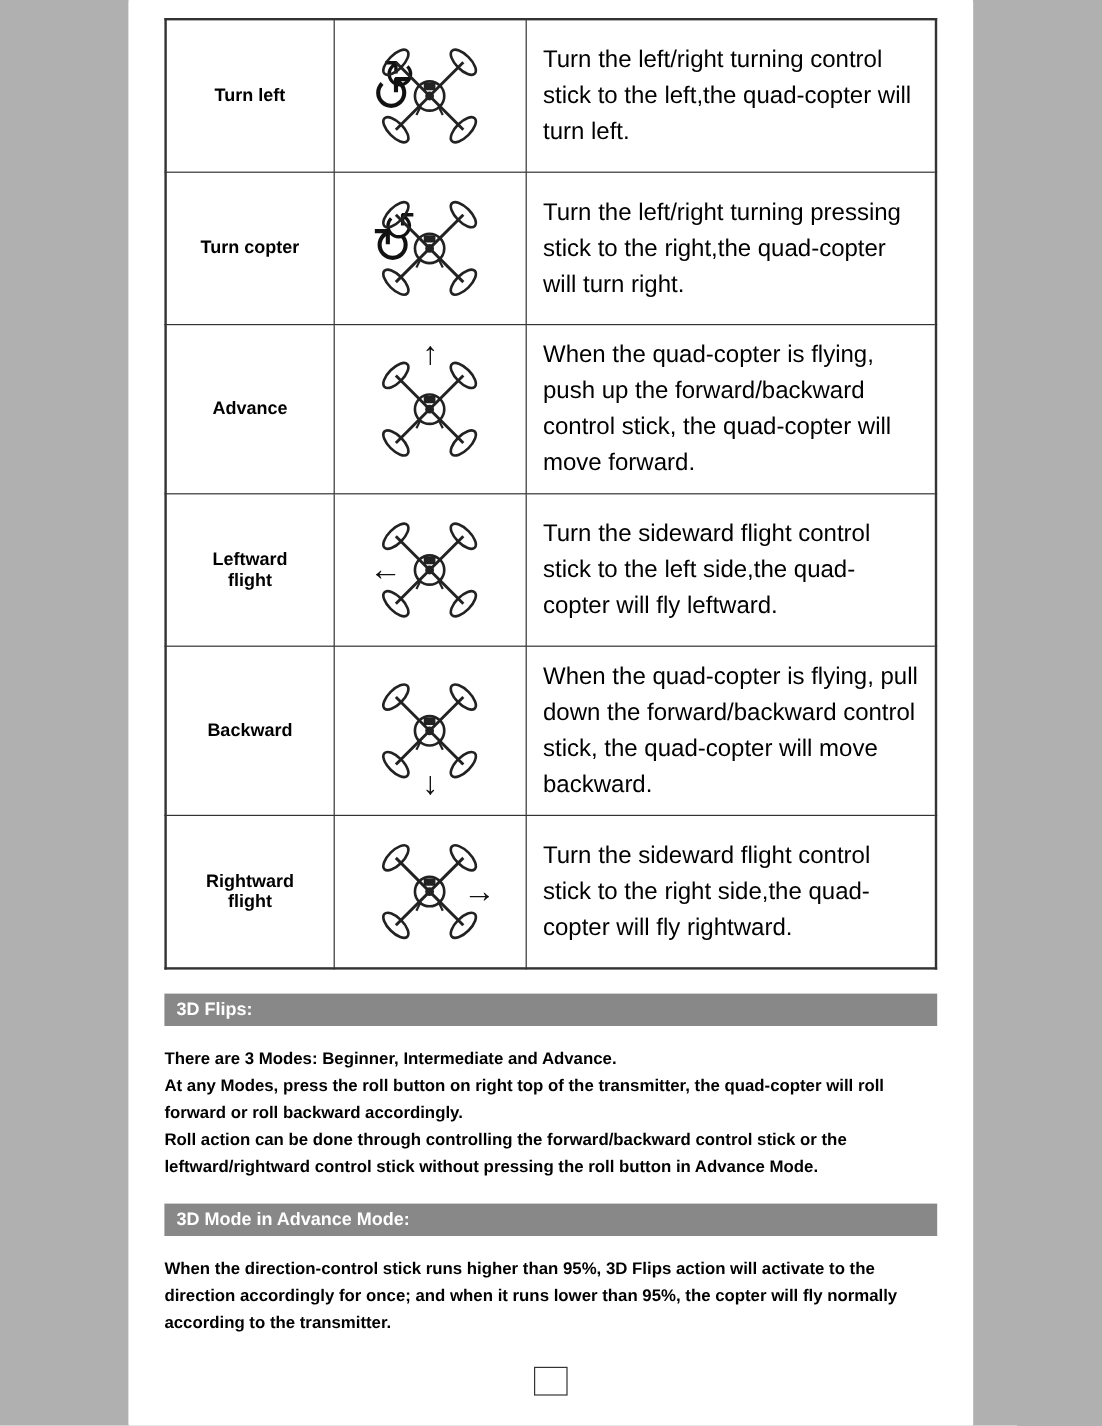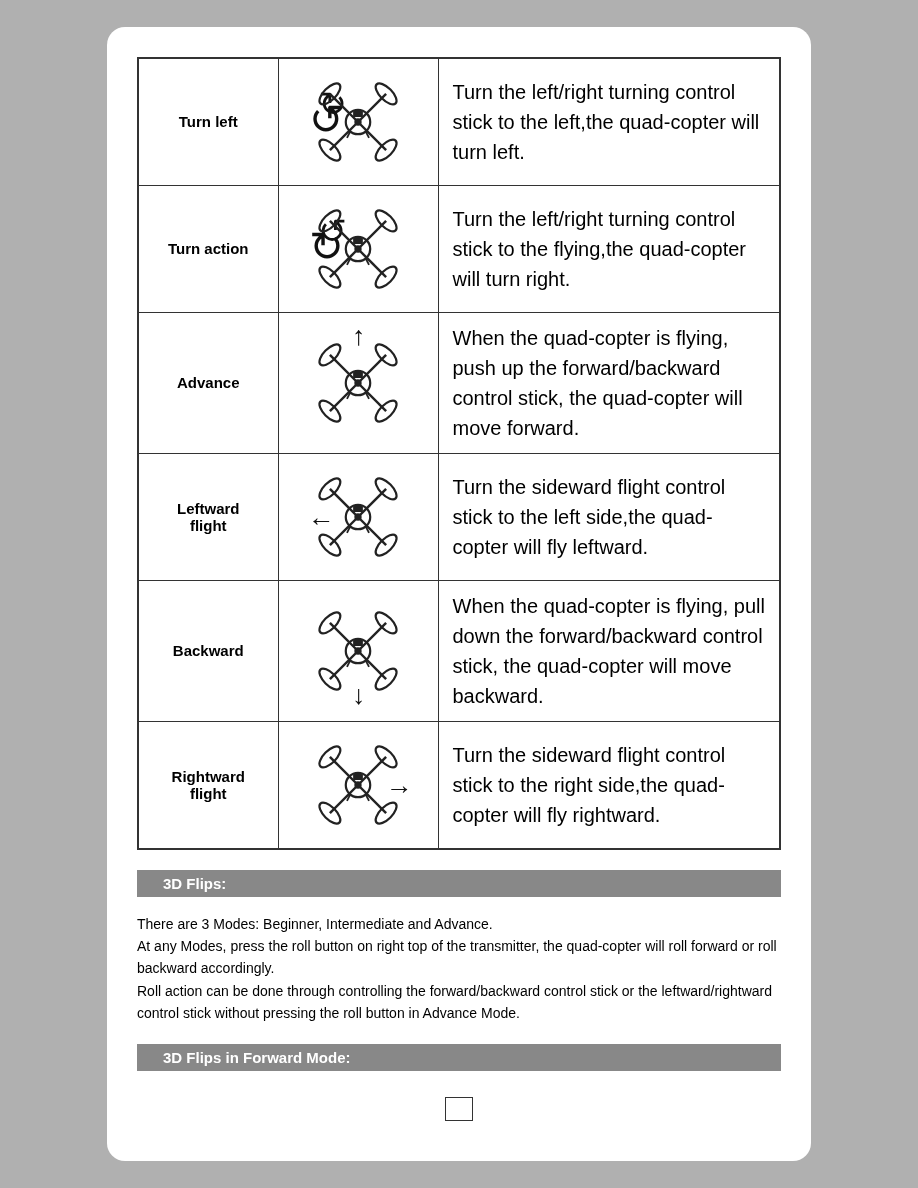--- a/index.html
+++ b/index.html
@@ -54,26 +54,26 @@
       justify-content: center;
       position: relative;
       height: 110px;
     }
     
     .section-header {
       background: #888;
       color: #fff;
       font-weight: bold;
       font-size: 15px;
-      padding: 5px 26px;
+      padding: 5px 10px;
       margin-top: 4px;
     }
     .section-text {
       font-size: 14px;
-      font-weight: normal;
+      font-weight: bold;
       line-height: 1.6;
     }
     .page-num-wrap {
       display: flex;
       justify-content: center;
       margin-top: 10px;
     }
     .page-num {
       border: 1.5px solid #333;
       width: 28px;
@@ -119,21 +119,21 @@
     <line x1="39" y1="52" x2="36" y2="58" stroke="#222" stroke-width="1.5"></line>
     <line x1="51" y1="52" x2="54" y2="58" stroke="#222" stroke-width="1.5"></line>
 
     <rect x="41" y="36" width="8" height="5" rx="1" fill="#222"></rect>
   </svg>
             </div>
           </td>
           <td class="col-desc">Turn the left/right turning control stick to the left,the quad-copter will turn left.</td>
         </tr>
         <tr>
-          <td class="col-label">Turn action</td>
+          <td class="col-label">Turn copter</td>
           <td class="col-diagram">
             <div class="drone-wrap">
               <svg viewBox="0 0 90 90" xmlns="http://www.w3.org/2000/svg" width="110" height="110">
 
       <text x="5" y="55" font-size="34" fill="#111" font-family="serif">↻</text>
       <text x="52" y="40" font-size="28" fill="#111" font-family="serif" transform="scale(-1,1) translate(-88,0)">↻</text>
 
     <ellipse cx="45" cy="45" rx="10" ry="10" fill="none" stroke="#222" stroke-width="1.8"></ellipse>
 
     <line x1="45" y1="45" x2="22" y2="22" stroke="#222" stroke-width="2"></line>
@@ -151,21 +151,21 @@
 
     <circle cx="45" cy="45" r="3" fill="#222"></circle>
 
     <line x1="39" y1="52" x2="36" y2="58" stroke="#222" stroke-width="1.5"></line>
     <line x1="51" y1="52" x2="54" y2="58" stroke="#222" stroke-width="1.5"></line>
 
     <rect x="41" y="36" width="8" height="5" rx="1" fill="#222"></rect>
   </svg>
             </div>
           </td>
-          <td class="col-desc">Turn the left/right turning control stick to the flying,the quad-copter will turn right.</td>
+          <td class="col-desc">Turn the left/right turning pressing stick to the right,the quad-copter will turn right.</td>
         </tr>
         <tr>
           <td class="col-label">Advance</td>
           <td class="col-diagram">
             <div class="drone-wrap">
               <svg viewBox="0 0 90 90" xmlns="http://www.w3.org/2000/svg" width="110" height="110">
     <text x="40" y="14" font-size="22" fill="#111" font-family="sans-serif">↑</text>
 
     <ellipse cx="45" cy="45" rx="10" ry="10" fill="none" stroke="#222" stroke-width="1.8"></ellipse>
 
@@ -290,18 +290,19 @@
   </svg>
             </div>
           </td>
           <td class="col-desc">Turn the sideward flight control stick to the right side,the quad-copter will fly rightward.</td>
         </tr>
       </tbody>
   </table>
 
   <div class="section-header">3D Flips:</div>
   <div class="section-text">There are 3 Modes: Beginner, Intermediate and Advance.<br>At any Modes, press the roll button on right top of the transmitter, the quad-copter will roll forward or roll backward accordingly.<br>Roll action can be done through controlling the forward/backward control stick or the leftward/rightward control stick without pressing the roll button in Advance Mode.</div>
-  <div class="section-header">3D Flips in Forward Mode:</div>
+  <div class="section-header">3D Mode in Advance Mode:</div>
+  <div class="section-text">When the direction-control stick runs higher than 95%, 3D Flips action will activate to the direction accordingly for once; and when it runs lower than 95%, the copter will fly normally according to the transmitter.</div>
 
   <div class="page-num-wrap">
     <div class="page-num"></div>
   </div>
 </div>
 
 </body></html>

